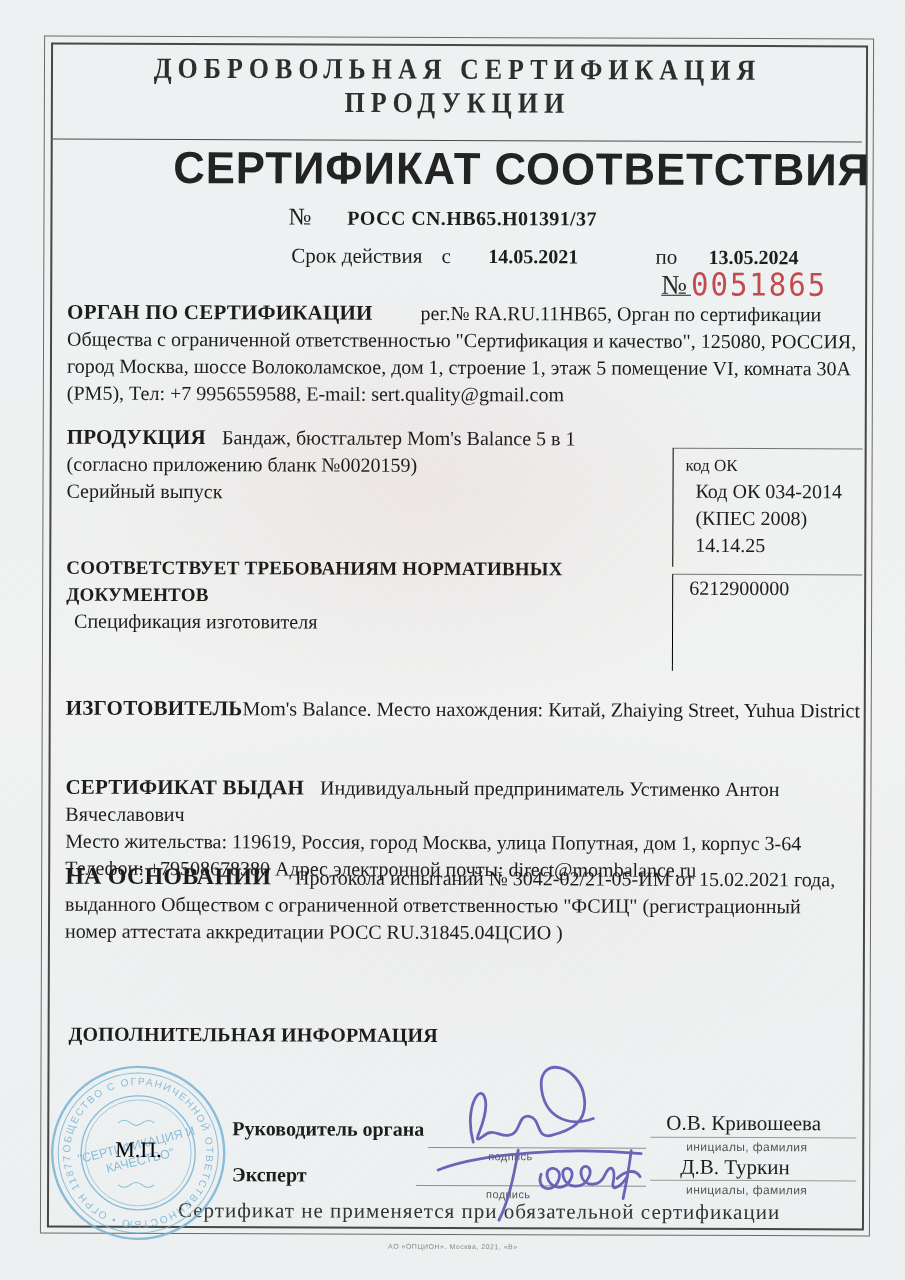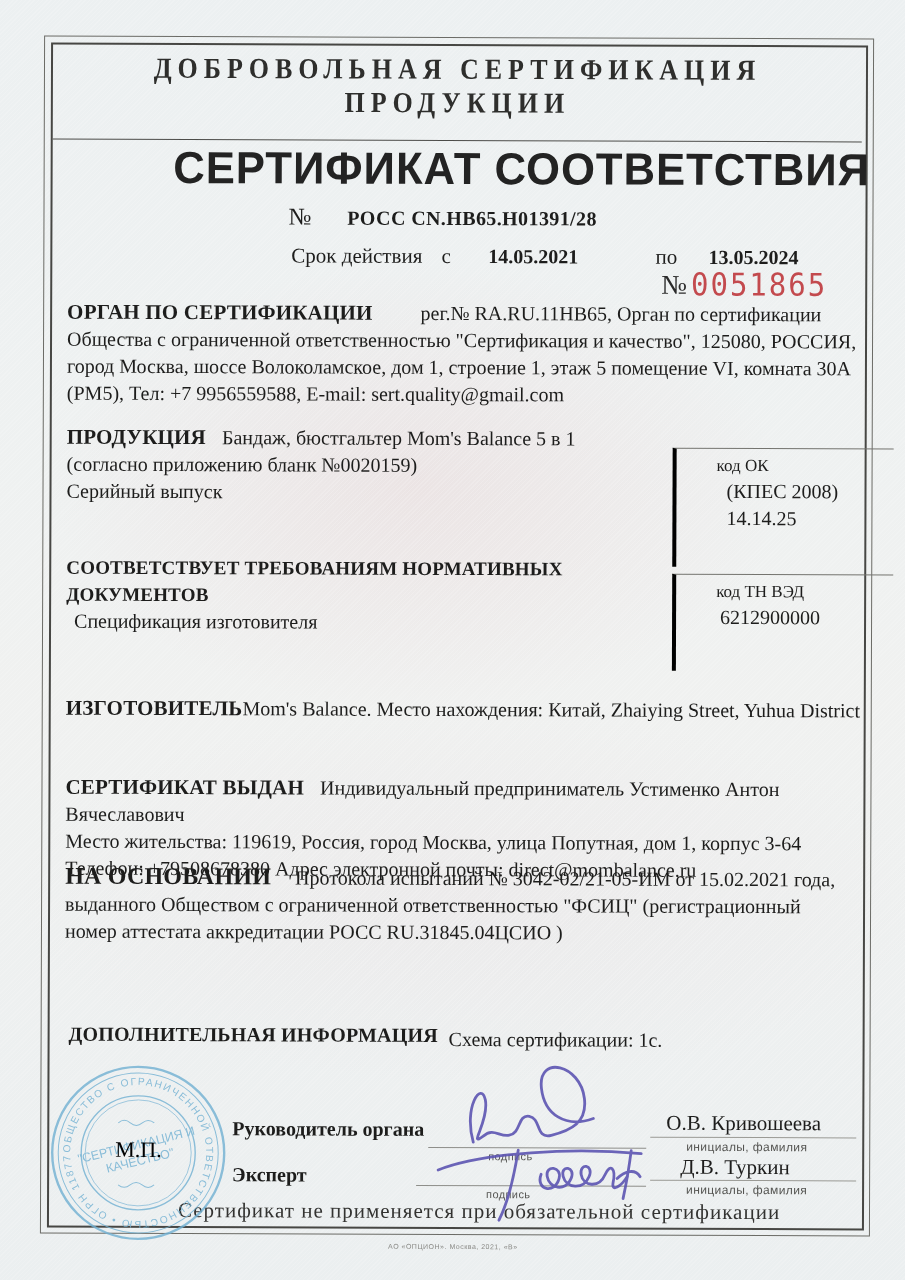--- a/index.html
+++ b/index.html
@@ -21,28 +21,28 @@
   .banner{left:51px;top:53px;width:809px;text-align:center;font-weight:bold;font-size:26px;
           letter-spacing:6px;color:#2e2e2c;transform:scaleY(1.12);transform-origin:top;}
   .title{left:150px;top:143px;width:740px;text-align:center;
          font-family:"Liberation Sans","DejaVu Sans",sans-serif;font-weight:700;font-size:45px;
          letter-spacing:1px;color:#232323;transform:scaleX(0.97);transform-origin:center;}
   .certno-row{left:287px;top:204px;font-size:21px;}
   .certno-row .no{font-size:24px;margin-right:36px;}
   .certno-row .val{font-weight:bold;font-size:20px;letter-spacing:0.4px;}
   .validity-row{left:290px;top:244px;font-size:21px;}
   .validity-row b{font-size:20px;}
-  .serial-row{left:660px;top:268px;}
+  .serial-row{left:660px;top:268px;text-decoration:underline;}
   .serial-row .no{font-size:27px;color:#2b2b2b;}
   .serial-val{display:inline-block;font-family:"DejaVu Sans Mono",monospace;font-size:29px;
               letter-spacing:2px;transform:scaleY(1.08);transform-origin:bottom;vertical-align:-2px;}
   .sec{font-size:20px;line-height:27px;color:#1d1d1c;}
   .sec .lbl{font-weight:bold;letter-spacing:0.2px;}
   .ib{display:inline-block;}
-  .codebox{border-top:1px solid #74746f;border-left:4px solid #000000;color:#1d1d1c;padding-left:28px;}
+  .codebox{border-top:1px solid #74746f;border-left:1px solid #000000;color:#1d1d1c;}
   .codebox .cap{font-size:17px;padding:7px 0 2px 12px;}
   .codebox .cv{font-size:20px;line-height:27px;padding-left:22px;}
   .smallcap{font-size:11px;color:#555552;letter-spacing:0.4px;
             font-family:"Liberation Sans","DejaVu Sans",sans-serif;}
   .sigline{border-top:1px solid #8e8e8a;height:0;}
   .nameline{border-top:1px solid #9a9a95;height:0;}
   .role{font-weight:bold;font-size:20px;}
   .name{font-size:21px;}
   .footnote{font-size:21px;letter-spacing:1px;color:#333331;}
   .printinfo{font-size:7px;color:#8a8a86;letter-spacing:0.5px;
@@ -58,21 +58,21 @@
   <div class="doc">
 
     <div class="abs frame-outer"></div>
     <div class="abs frame-inner"></div>
     <div class="abs header-rule"></div>
 
     <div class="abs banner">ДОБРОВОЛЬНАЯ СЕРТИФИКАЦИЯ ПРОДУКЦИИ</div>
     <div class="abs title">СЕРТИФИКАТ СООТВЕТСТВИЯ</div>
 
     <div class="abs certno-row">
-      <span class="no">№</span><span class="val">РОСС CN.НВ65.Н01391/28</span>
+      <span class="no">№</span><span class="val">РОСС CN.НВ65.Н01391/37</span>
     </div>
 
     <div class="abs validity-row">
       <span>Срок действия</span>
       <span style="margin-left:14px">с</span>
       <b style="margin-left:32px">14.05.2021</b>
       <span style="margin-left:72px">по</span>
       <b style="margin-left:26px">13.05.2024</b>
     </div>
 
@@ -85,53 +85,50 @@
       <span class="lbl ib" style="margin-right:48px;font-size:21px">ОРГАН ПО СЕРТИФИКАЦИИ</span><span>рег.№ RA.RU.11НВ65, Орган по сертификации Общества с ограниченной ответственностью "Сертификация и качество", 125080, РОССИЯ, город Москва, шоссе Волоколамское, дом 1, строение 1, этаж 5 помещение VI, комната 30А (РМ5), Тел: +7 9956559588, E-mail: sert.quality@gmail.com</span>
     </p>
 
     <p class="abs sec" style="left:66px;top:425px;width:566px;margin:0">
       <span class="lbl ib" style="margin-right:16px;font-size:21px">ПРОДУКЦИЯ</span><span>Бандаж, бюстгальтер Mom's Balance 5 в 1 (согласно приложению бланк №0020159)</span><br>
       <span>Серийный выпуск</span>
     </p>
 
     <div class="abs codebox" style="left:672px;top:447px;width:189px;height:118px">
       <div class="cap">код ОК</div>
+      <div class="cv">Код ОК 034-2014</div>
       <div class="cv">(КПЕС 2008)</div>
       <div class="cv">14.14.25</div>
     </div>
 
     <div class="abs sec" style="left:66px;top:555px;width:600px">
       <div class="lbl" style="font-size:19px">СООТВЕТСТВУЕТ ТРЕБОВАНИЯМ НОРМАТИВНЫХ ДОКУМЕНТОВ</div>
       <div style="padding-left:8px">Спецификация изготовителя</div>
     </div>
 
     <div class="abs codebox" style="left:672px;top:573px;width:189px;height:96px">
-      <div class="cap">код ТН ВЭД</div>
       <div class="cv" style="padding-left:16px">6212900000</div>
     </div>
 
     <p class="abs sec" style="left:66px;top:696px;width:805px;margin:0">
       <span class="lbl ib" style="font-size:21px">ИЗГОТОВИТЕЛЬ</span><span>Mom's Balance. Место нахождения: Китай, Zhaiying Street, Yuhua District</span>
     </p>
 
     <p class="abs sec" style="left:66px;top:775px;width:810px;margin:0">
       <span class="lbl ib" style="margin-right:16px;font-size:21px">СЕРТИФИКАТ ВЫДАН</span><span>Индивидуальный предприниматель Устименко Антон Вячеславович</span><br>
       <span>Место жительства: 119619, Россия, город Москва, улица Попутная, дом 1, корпус 3-64</span><br>
       <span>Телефон: +79508678380 Адрес электронной почты: direct@mombalance.ru</span>
     </p>
 
     <p class="abs sec" style="left:66px;top:864px;width:778px;margin:0">
       <span class="lbl ib" style="margin-right:24px;font-size:24px">НА ОСНОВАНИИ</span><span>Протокола испытаний № 3042-02/21-05-ИМ от 15.02.2021 года, выданного Обществом с ограниченной ответственностью "ФСИЦ" (регистрационный номер аттестата аккредитации РОСС RU.31845.04ЦСИО )</span>
     </p>
 
     <div class="abs sec" style="left:70px;top:1022px">
       <span class="lbl" style="font-size:20px">ДОПОЛНИТЕЛЬНАЯ ИНФОРМАЦИЯ</span>
-    </div>
-    <div class="abs sec" style="left:450px;top:1026px">
-      <span>Схема сертификации: 1с.</span>
     </div>
 
     <svg class="abs" style="left:48px;top:1062px;z-index:5;opacity:.82" width="184" height="184" viewBox="0 0 184 184">
       <g stroke="#74b2d3" fill="none">
         <circle cx="92" cy="92" r="86" stroke-width="2.4"></circle>
         <circle cx="92" cy="92" r="80" stroke-width="1"></circle>
         <circle cx="92" cy="92" r="57" stroke-width="1.4"></circle>
         <circle cx="92" cy="92" r="53" stroke-width="0.8"></circle>
         <path d="M72,62 q6,-5 12,0 t12,0 t12,0" stroke-width="1"></path>
         <path d="M72,124 q6,5 12,0 t12,0 t12,0" stroke-width="1"></path>

